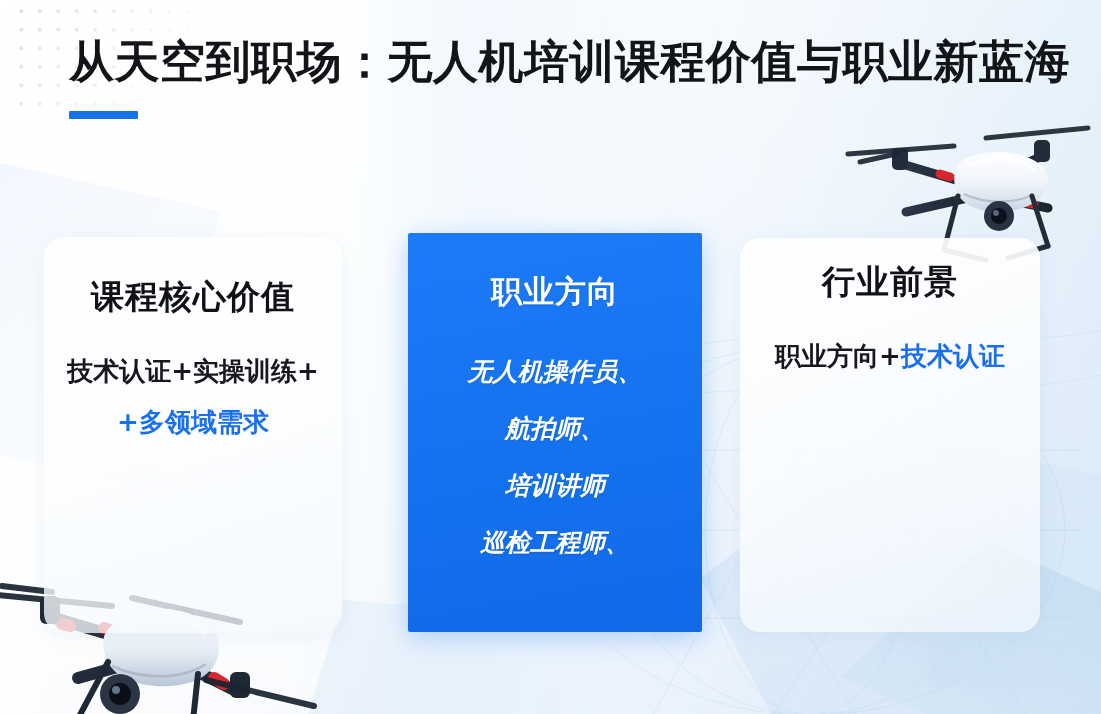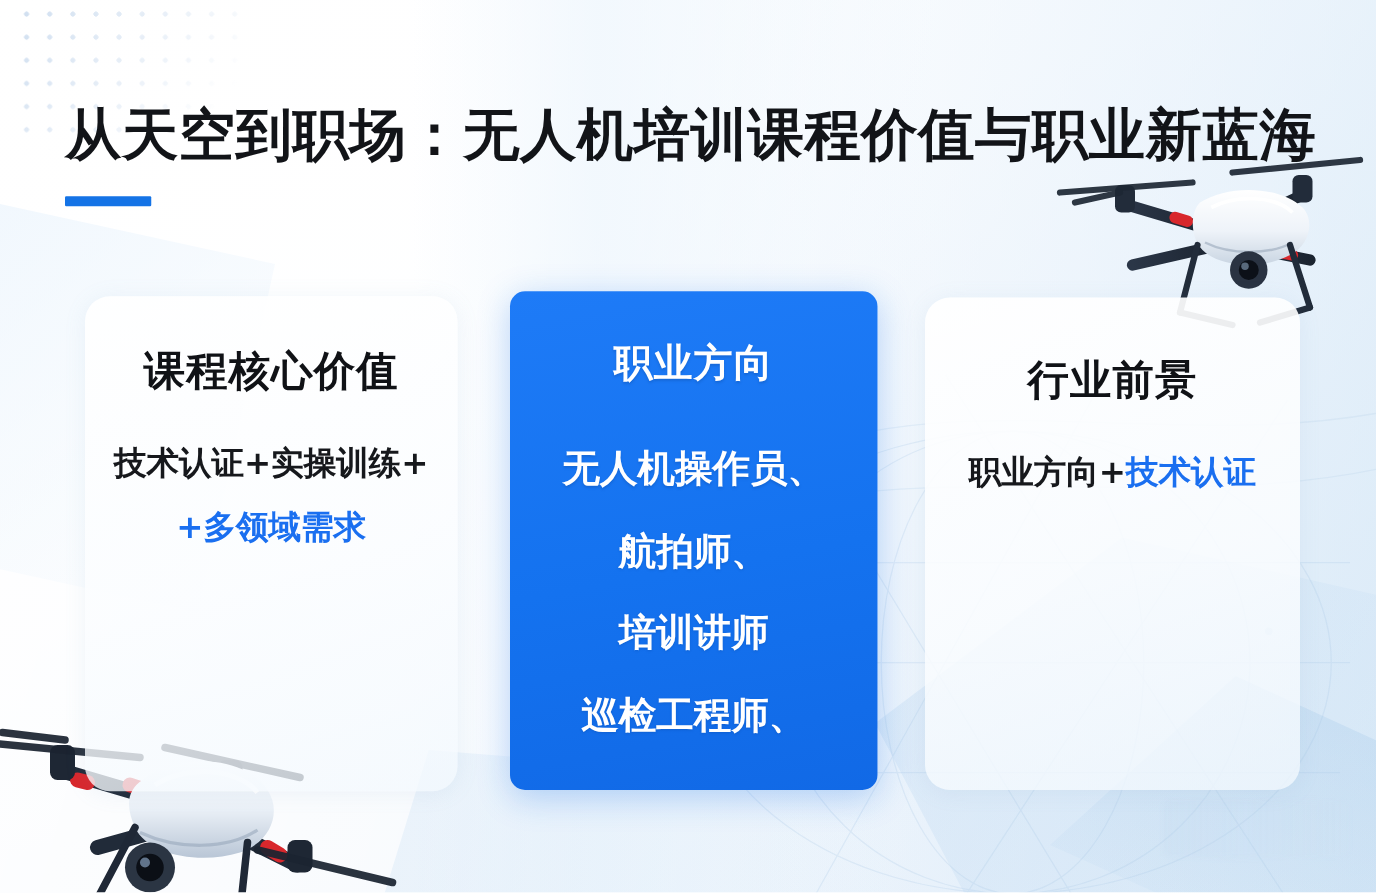--- a/index.html
+++ b/index.html
@@ -45,62 +45,62 @@
     clip-path:polygon(10% 0%,100% 18%,92% 100%,0% 82%);}
   .poly4{left:-60px;top:150px;width:280px;height:340px;
     background:linear-gradient(140deg,rgba(236,245,253,.8),rgba(250,253,255,.1));
     clip-path:polygon(0% 0%,100% 18%,78% 100%,0% 86%);}
 
   
   .tracery{left:560px;top:300px;width:560px;height:420px;opacity:.55;}
   .tracery svg{display:block;}
 
   
-  #title-block{position:absolute;left:52px;top:38px;margin-top:46px;}
+  #title-block{position:absolute;left:69px;top:38px;}
   #page-title{
     margin:0;font-size:45px;line-height:1.08;font-weight:700;
     color:#121418;letter-spacing:.5px;white-space:nowrap;
     font-family:"DejaVu Sans","Liberation Sans",sans-serif;
   }
   #title-rule{margin-top:24px;width:69px;height:8px;background:#1473e6;border-radius:1px;}
 
   
   .card{position:absolute;box-sizing:border-box;display:flex;flex-direction:column;align-items:center;}
   .card-light{
     background:linear-gradient(165deg,rgba(255,255,255,.95) 0%,rgba(251,253,255,.86) 55%,rgba(243,249,254,.74) 100%);
     border-radius:20px;
     box-shadow:0 2px 18px rgba(120,155,195,.10);
   }
-  #card-core{left:68px;top:237px;width:298px;height:396px;}
+  #card-core{left:44px;top:237px;width:298px;height:396px;}
   #card-career{left:408px;top:233px;width:294px;height:399px;
     background:linear-gradient(170deg,#1e7bf7 0%,#1472ef 55%,#1169e6 100%);
-    border-radius:12px;
+    border-radius:2px;
     box-shadow:0 6px 26px rgba(21,110,232,.28);
   }
   #card-industry{left:740px;top:238px;width:300px;height:394px;}
 
   .card-title{
     margin:0;font-weight:700;font-size:33px;line-height:1.2;letter-spacing:1px;
     font-family:"DejaVu Sans","Liberation Sans",sans-serif;
     color:#101216;text-align:center;white-space:nowrap;
   }
   #card-core .card-title{margin-top:40px;}
-  #card-industry .card-title{margin-top:46px;}
+  #card-industry .card-title{margin-top:24px;}
   #card-career .card-title{margin-top:40px;color:#ffffff;font-size:31px;
     text-shadow:0 1px 2px rgba(10,60,130,.25);}
 
   .card-body{margin-top:22px;text-align:center;padding:0 10px;}
   .body-line{
     font-size:26px;line-height:1.45;font-weight:600;color:#16181c;
     font-family:"DejaVu Sans","Liberation Sans",sans-serif;white-space:nowrap;margin-top:14px;
   }
   .accent{color:#1a6ff0;}
   #card-career .card-body{margin-top:26px;}
-  #card-career .body-line{color:#ffffff;font-size:30px;line-height:1.72;
-    text-shadow:0 1px 2px rgba(8,55,125,.22);}
+  #card-career .body-line{color:#ffffff;font-size:25px;line-height:1.72;
+    text-shadow:0 1px 2px rgba(8,55,125,.22);font-style:italic;}
 
   
   .drone{position:absolute;}
   .drone svg{display:block;}
   #drone-top-right{left:836px;top:104px;width:268px;height:176px;}
   #drone-bottom-left{left:-8px;top:540px;width:330px;height:190px;}
 
   
   .smudge{left:930px;top:640px;width:150px;height:46px;
     background:linear-gradient(90deg,rgba(190,214,238,.16),rgba(215,232,248,.04));

